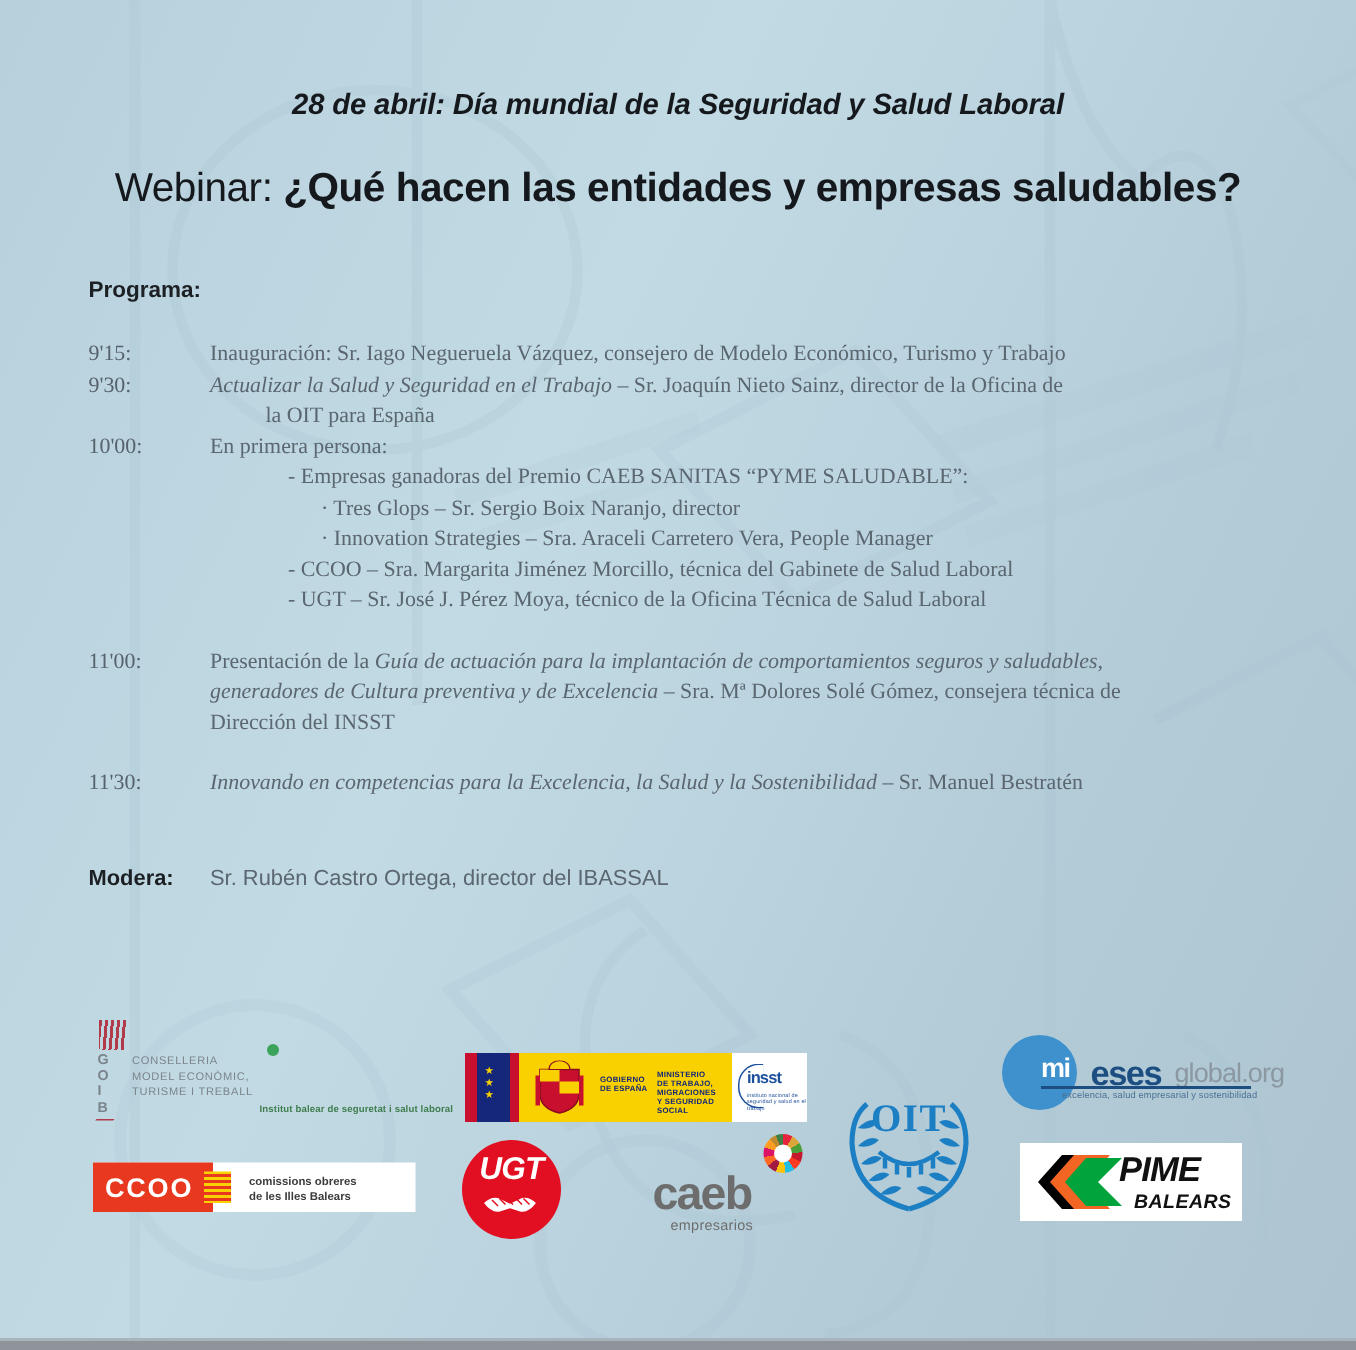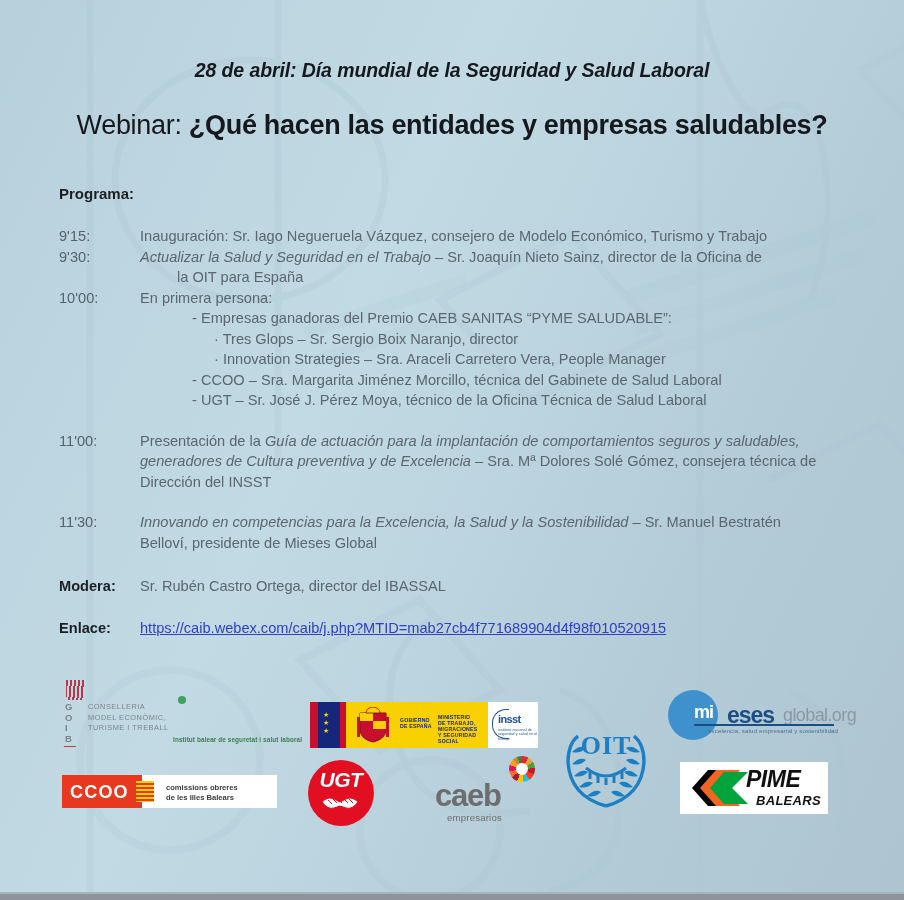--- a/index.html
+++ b/index.html
@@ -85,21 +85,21 @@
 
   .prog {
     position: absolute;
     left: 59px;
     top: 226px;
     width: 790px;
     font-size: 14.6px;
     color: #5a6670;
     line-height: 20.5px;
   }
-  .row { display: flex; align-items: flex-start; }
+  .row { display: flex; align-items: flex-start; font-family: Liberation Serif, serif; }
   .time {
     width: 81px;
     flex: 0 0 81px;
     color: #56626d;
     text-align: left;
     white-space: nowrap;
   }
   .desc { flex: 1 1 auto; }
   .desc i, .it { font-style: italic; }
   .indent1 { padding-left: 52px; }
@@ -400,34 +400,29 @@
         <div>Dirección del INSST</div>
       </div>
     </div>
 
     <div class="gap-md"></div>
 
     <div class="row">
       <div class="time">11'30:</div>
       <div class="desc">
         <div><span class="it">Innovando en competencias para la Excelencia, la Salud y la Sostenibilidad</span><span> – Sr. Manuel Bestratén</span></div>
-        <div>Belloví, presidente de Mieses Global</div>
       </div>
     </div>
   </div>
 
   <div class="kv" id="modera">
     <span class="k">Modera:</span>
     <span class="v">Sr. Rubén Castro Ortega, director del IBASSAL</span>
   </div>
 
-  <div class="kv" id="enlace">
-    <span class="k">Enlace:</span>
-    <span class="v"><a href="#">https://caib.webex.com/caib/j.php?MTID=mab27cb4f771689904d4f98f010520915</a></span>
-  </div>
 
   <div id="logos">
 
     <div class="logo" id="logo-goib">
       <div class="crest"></div>
       <div class="letters">G<br>O<br>I<br>B</div>
       <div class="words">
         <span>CONSELLERIA</span><br>
         <span>MODEL ECONÒMIC,</span><br>
         <span>TURISME I TREBALL</span>

